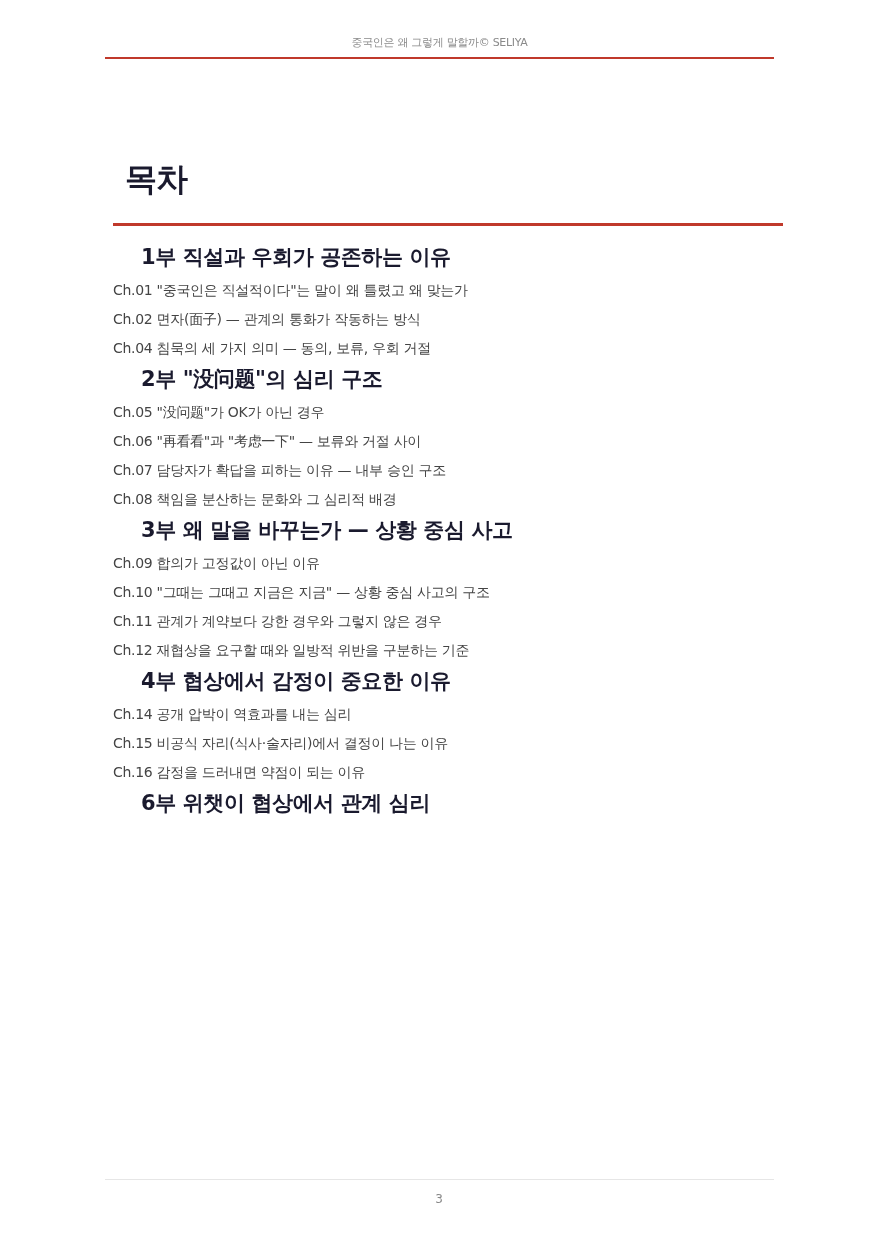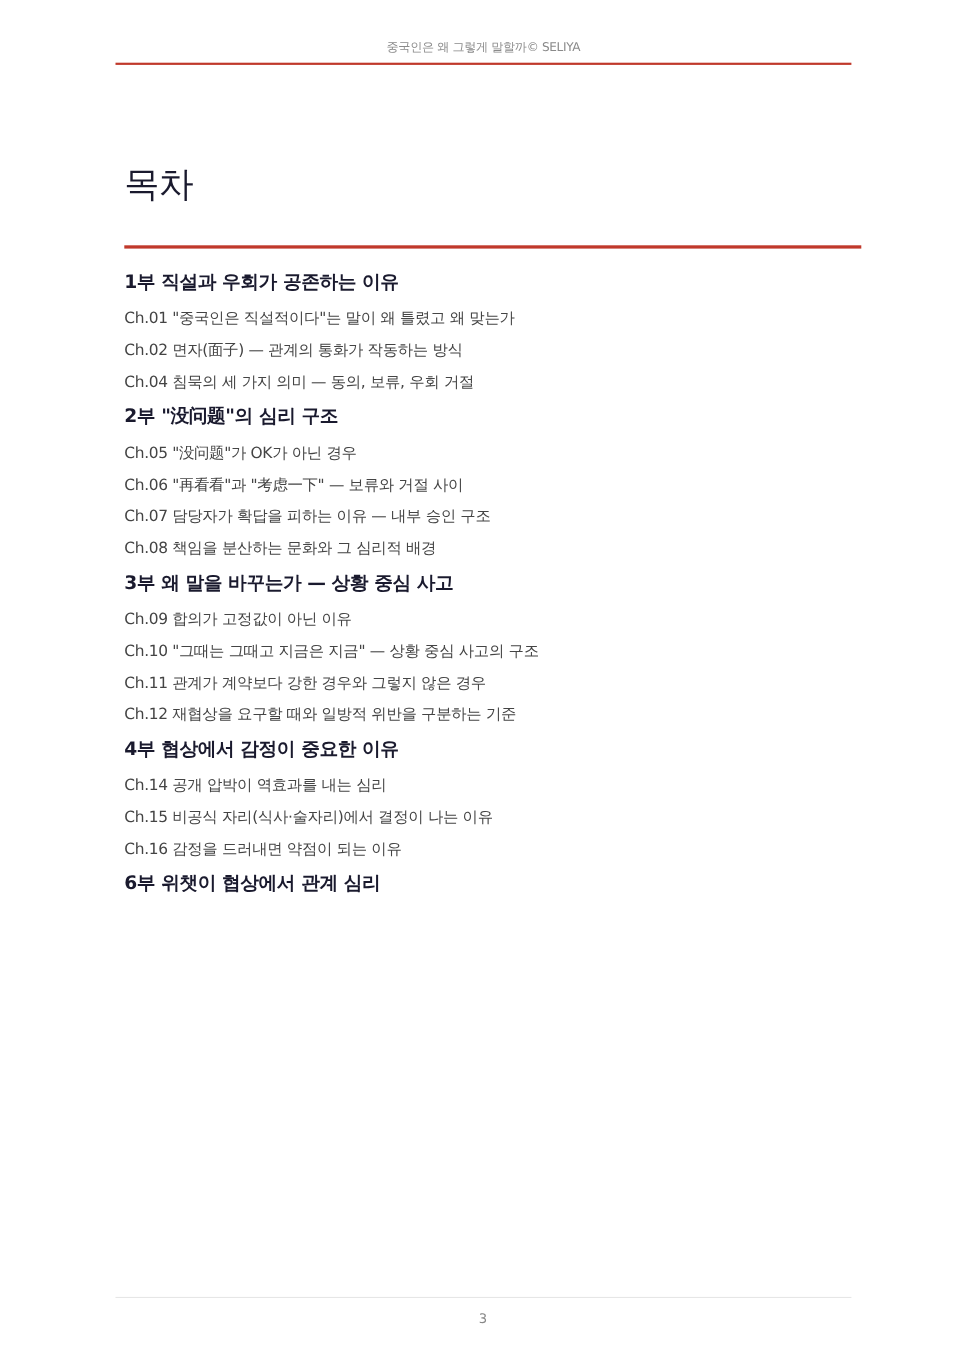--- a/index.html
+++ b/index.html
@@ -32,23 +32,23 @@
     left: 105px;
     top: 57px;
     width: 669px;
     height: 2px;
     background: #c0392b;
   }
   .toc-title {
     position: absolute;
     left: 113px;
     top: 146px;
-    margin: 0;
+    margin: 12px;
     font-size: 32px;
-    font-weight: normal;
+    font-weight: bold;
     color: #1a1a2e;
     letter-spacing: -1px;
   }
   .title-rule {
     position: absolute;
     left: 113px;
     top: 223px;
     width: 670px;
     height: 3px;
     background: #c0392b;
@@ -56,28 +56,29 @@
   .toc {
     position: absolute;
     left: 113px;
     top: 243px;
     width: 670px;
   }
   .part {
     margin: 0;
   }
   .part-title {
-    font-size: 17px;
+    font-size: 21px;
     font-weight: bold;
     color: #1a1a2e;
     height: 28px;
     line-height: 28px;
     margin-bottom: 5px;
     letter-spacing: -0.4px;
     white-space: nowrap;
+    margin-left: 28px;
   }
   .chapter {
     font-size: 14px;
     color: #444444;
     height: 29px;
     line-height: 28px;
     white-space: nowrap;
     letter-spacing: -0.3px;
   }
   .part + .part {

